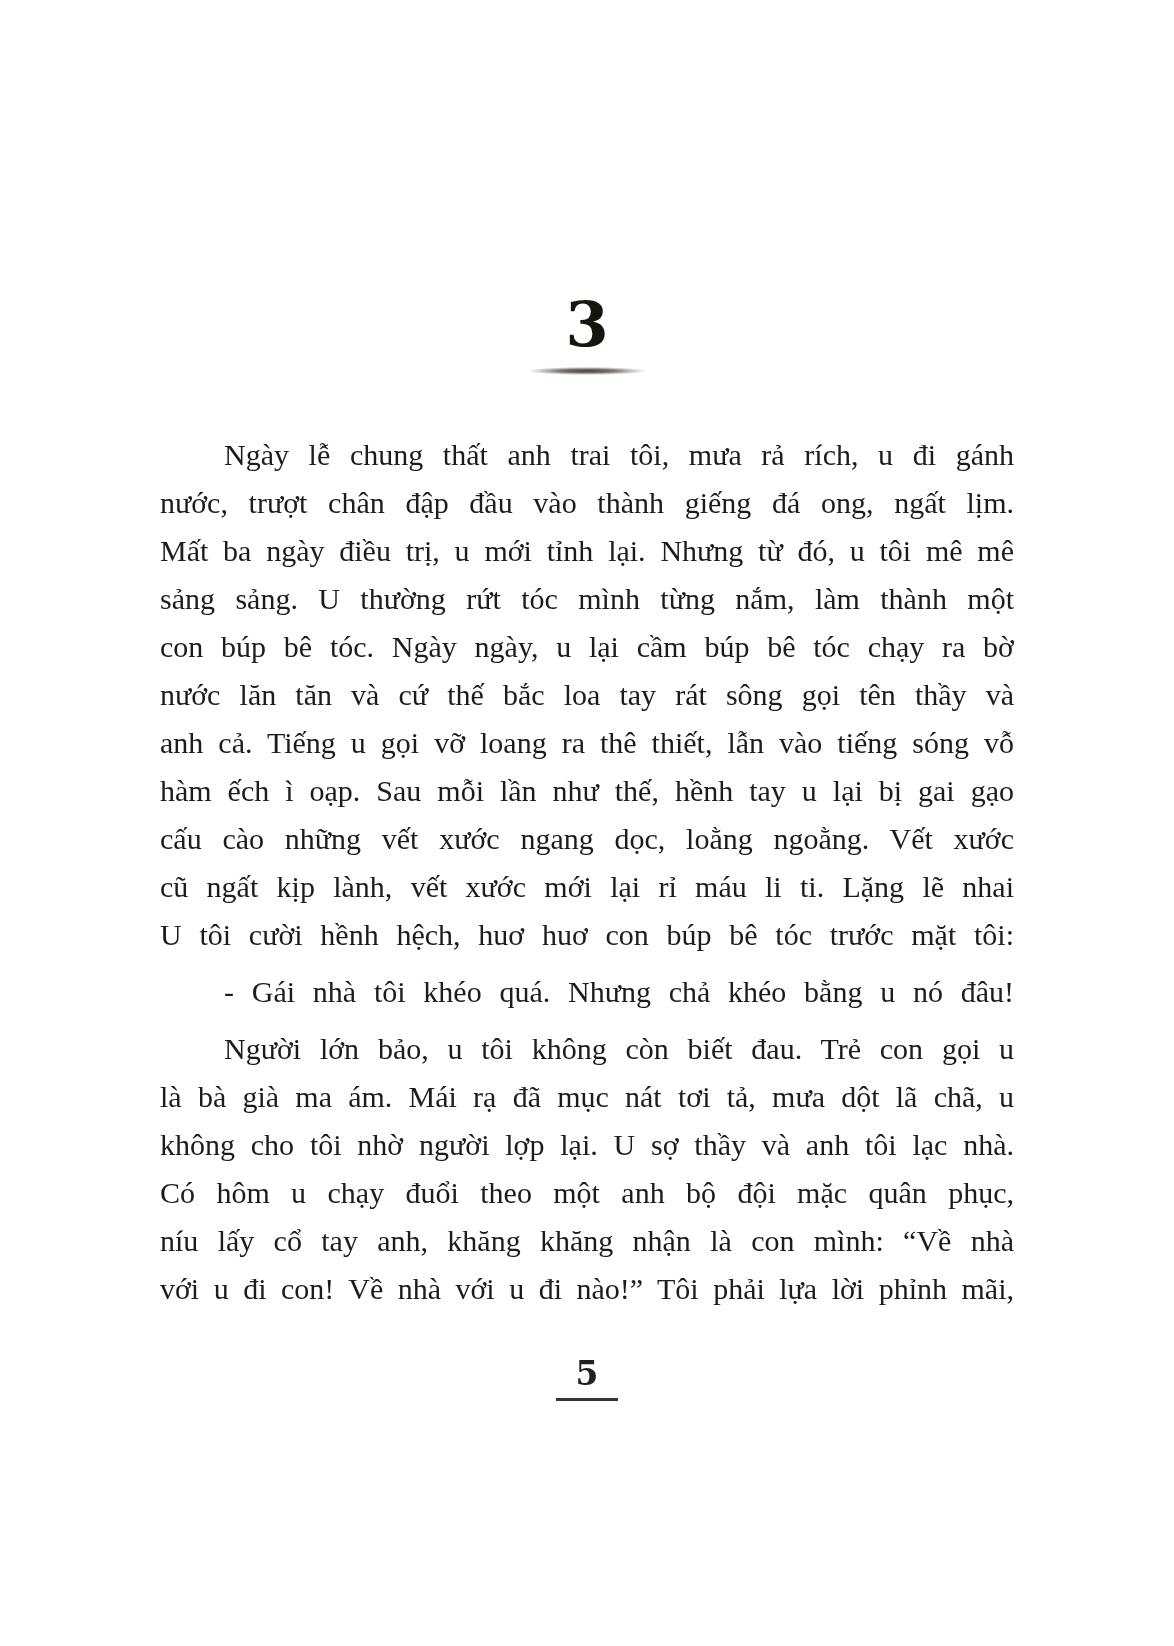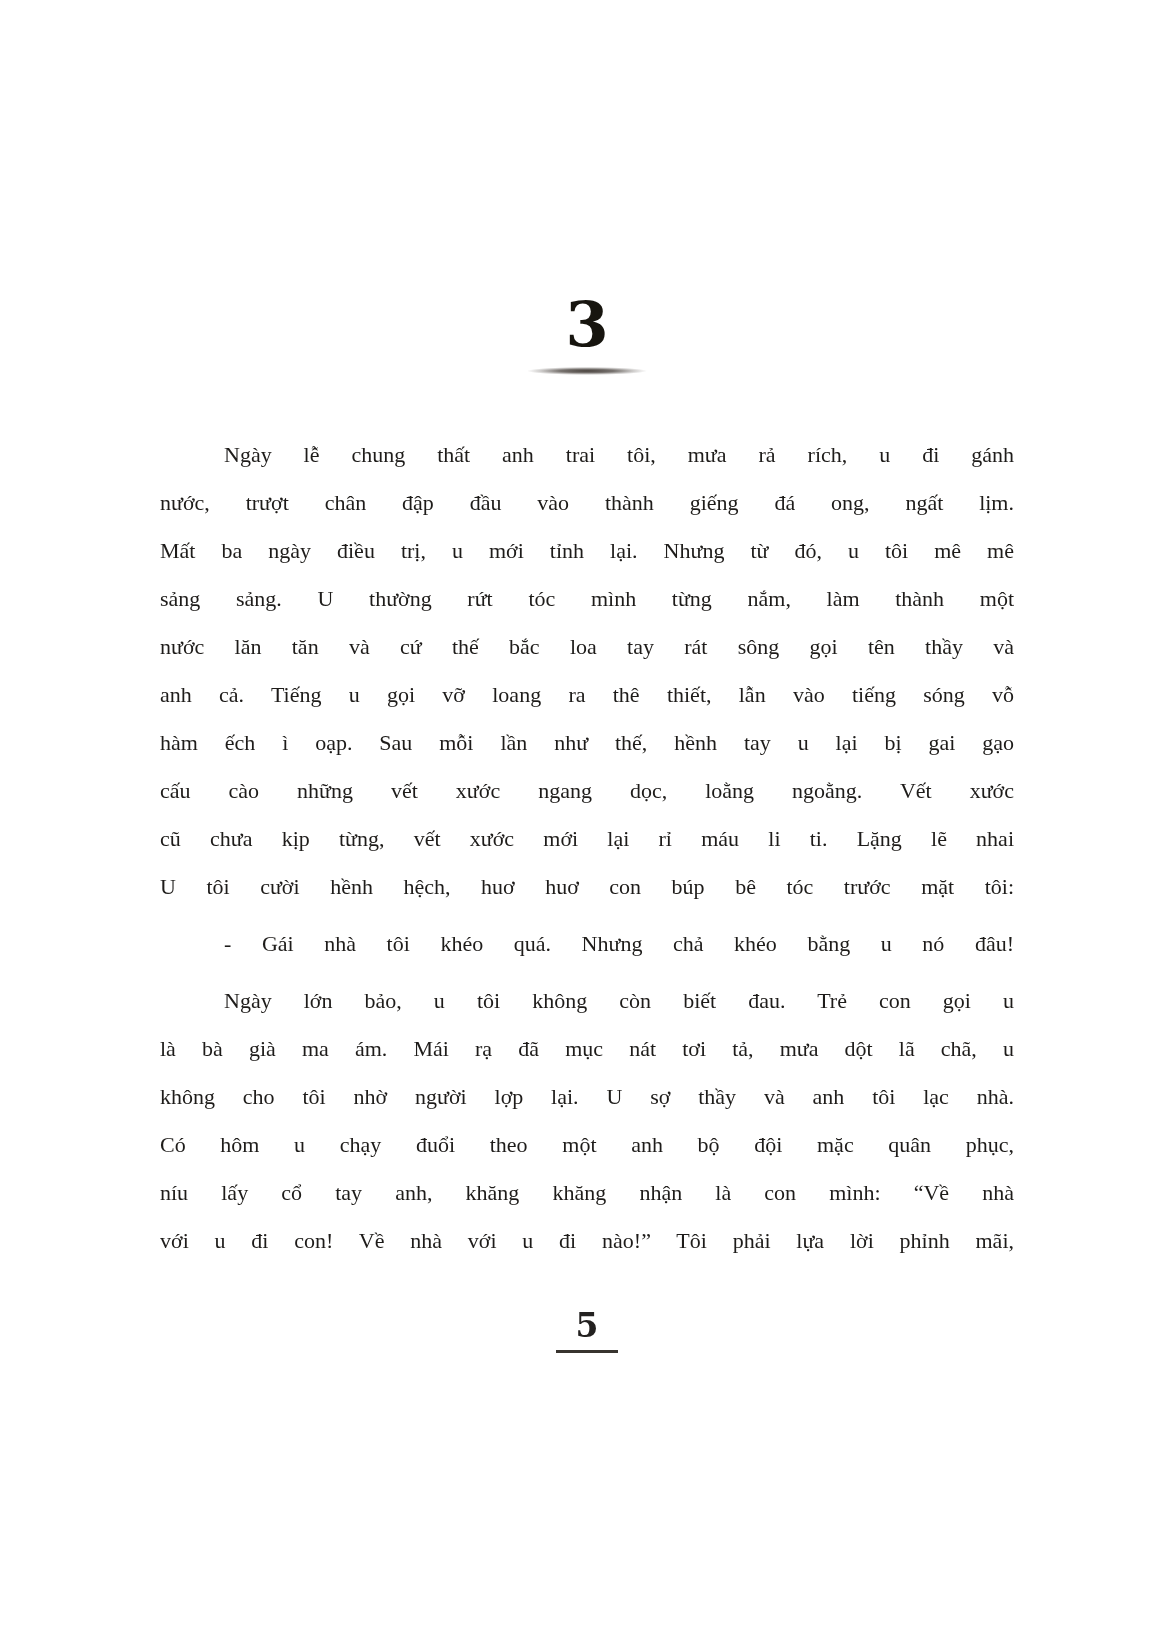--- a/index.html
+++ b/index.html
@@ -42,21 +42,21 @@
   .body-text {
     margin-top: 56px;
   }
   .para {
     margin: 0;
   }
   .para + .para {
     margin-top: 9px;
   }
   .line {
-    font-size: 22px;
+    font-size: 30px;
     line-height: 48px;
     white-space: normal;
     text-align: left;
   }
   .line.just {
     text-align: justify;
     text-align-last: justify;
     -moz-text-align-last: justify;
   }
   .line.first {
@@ -89,32 +89,33 @@
     <div class="chapter-number">3</div>
     <div class="chapter-rule"></div>
   </div>
 
   <div class="body-text">
       <div class="para">
         <div class="line just first">Ngày lễ chung thất anh trai tôi, mưa rả rích, u đi gánh</div>
         <div class="line just">nước, trượt chân đập đầu vào thành giếng đá ong, ngất lịm.</div>
         <div class="line just">Mất ba ngày điều trị, u mới tỉnh lại. Nhưng từ đó, u tôi mê mê</div>
         <div class="line just">sảng sảng. U thường rứt tóc mình từng nắm, làm thành một</div>
+        <div class="line just">con búp bê tóc. Ngày ngày, u lại cầm búp bê tóc chạy ra bờ</div>
         <div class="line just">nước lăn tăn và cứ thế bắc loa tay rát sông gọi tên thầy và</div>
         <div class="line just">anh cả. Tiếng u gọi vỡ loang ra thê thiết, lẫn vào tiếng sóng vỗ</div>
         <div class="line just">hàm ếch ì oạp. Sau mỗi lần như thế, hềnh tay u lại bị gai gạo</div>
         <div class="line just">cấu cào những vết xước ngang dọc, loằng ngoằng. Vết xước</div>
-        <div class="line just">cũ chưa kịp từng, vết xước mới lại rỉ máu li ti. Lặng lẽ nhai</div>
+        <div class="line just">cũ ngất kịp lành, vết xước mới lại rỉ máu li ti. Lặng lẽ nhai</div>
         <div class="line just">U tôi cười hềnh hệch, huơ huơ con búp bê tóc trước mặt tôi:</div>
       </div>
       <div class="para">
         <div class="line just first">- Gái nhà tôi khéo quá. Nhưng chả khéo bằng u nó đâu!</div>
       </div>
       <div class="para">
-        <div class="line just first">Ngày lớn bảo, u tôi không còn biết đau. Trẻ con gọi u</div>
+        <div class="line just first">Người lớn bảo, u tôi không còn biết đau. Trẻ con gọi u</div>
         <div class="line just">là bà già ma ám. Mái rạ đã mục nát tơi tả, mưa dột lã chã, u</div>
         <div class="line just">không cho tôi nhờ người lợp lại. U sợ thầy và anh tôi lạc nhà.</div>
         <div class="line just">Có hôm u chạy đuổi theo một anh bộ đội mặc quân phục,</div>
         <div class="line just">níu lấy cổ tay anh, khăng khăng nhận là con mình: “Về nhà</div>
         <div class="line just">với u đi con! Về nhà với u đi nào!” Tôi phải lựa lời phỉnh mãi,</div>
       </div>
     </div>
 
   <div class="folio">
     <div class="folio-number">5</div>

